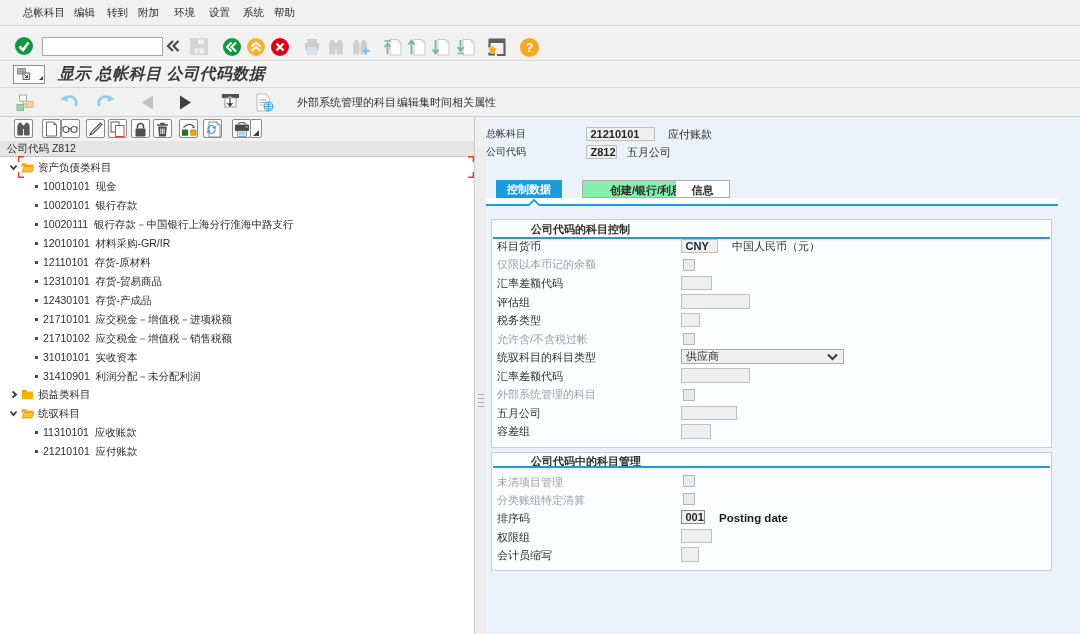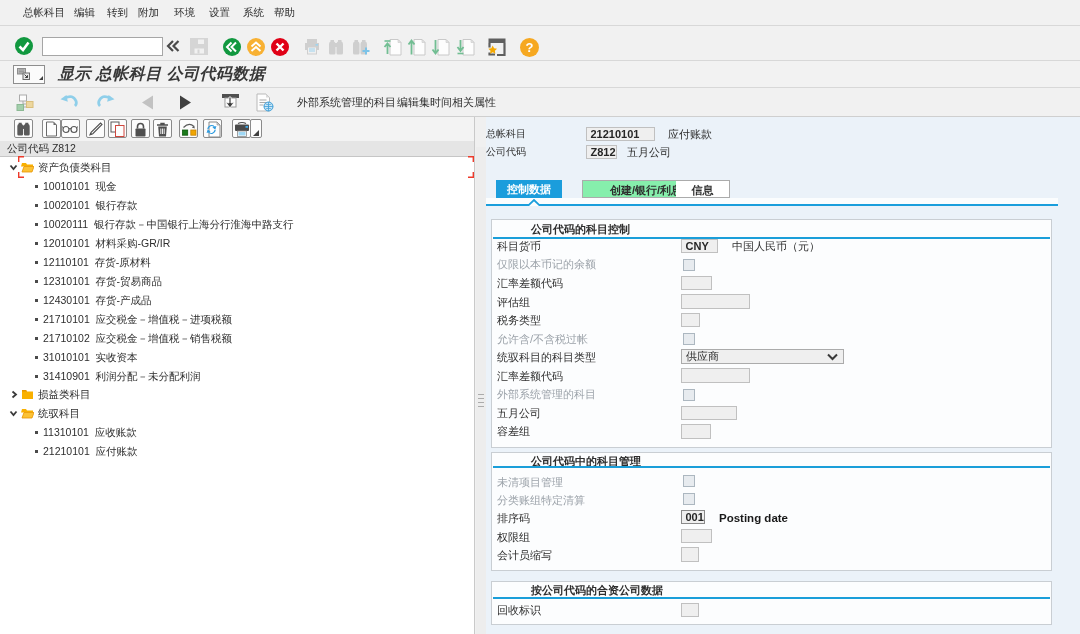--- a/index.html
+++ b/index.html
@@ -349,19 +349,13 @@
   <div class="chk" style="left:190.5px;top:40.5px"></div>
   <div class="rlabel" style="left:5px;top:58.5px">排序码</div>
   <div class="fld" style="left:189px;top:57.5px;width:24px;height:14px;box-sizing:border-box;border-color:#8A8A8A">001</div>
   <div class="rlabel" style="left:227px;top:58.5px;font-weight:bold;font-size:11.5px;color:#1A1A1A">Posting date</div>
   <div class="rlabel" style="left:5px;top:77px">权限组</div>
   <div class="fld" style="left:189px;top:76px;width:31px;height:14.5px;box-sizing:border-box"></div>
   <div class="rlabel" style="left:5px;top:95.5px">会计员缩写</div>
   <div class="fld" style="left:189px;top:94.5px;width:18px;height:14.5px;box-sizing:border-box"></div>
 </div>
 
-<div class="gbox" style="top:464px;width:560.5px;height:43.5px;box-sizing:border-box">
-  <div class="gtitle" style="top:3px">按公司代码的合资公司数据</div>
-  <div class="gline" style="top:14.5px"></div>
-  <div class="rlabel" style="left:5px;top:21px">回收标识</div>
-  <div class="fld" style="left:189px;top:20.5px;width:18px;height:14.5px;box-sizing:border-box"></div>
-</div>
 </div>
 
 </body></html>

